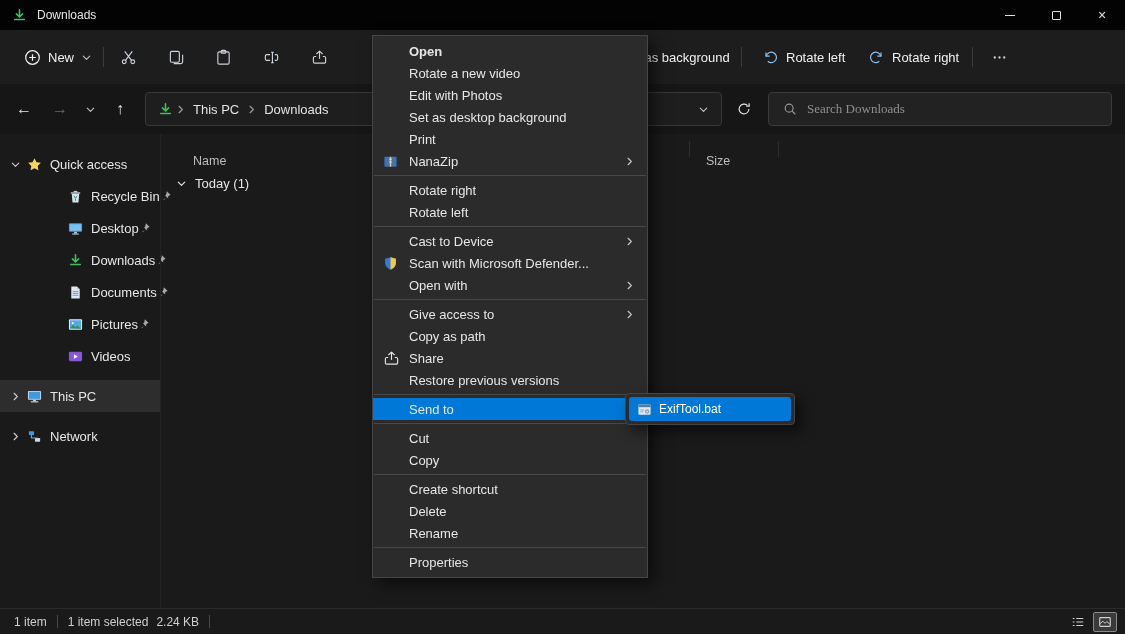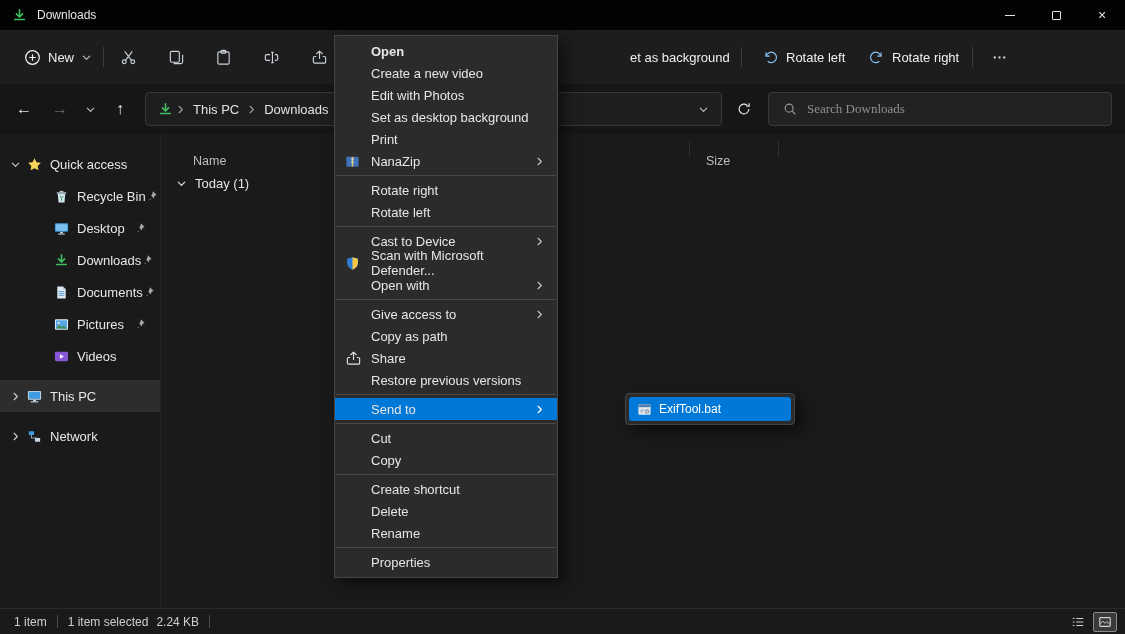--- a/index.html
+++ b/index.html
@@ -34,21 +34,21 @@
 .addr-chev{margin-left:auto;margin-right:12px;color:#bdbdbd}
 .searchbox{position:absolute;left:768px;top:8px;width:344px;height:34px;background:#222;border:1px solid #3a3a3a;border-radius:4px;display:flex;align-items:center;color:#9a9a9a}
 .search-ic{margin:0 10px 0 14px}
 .searchbox input{flex:1;background:transparent;border:0;outline:0;color:#e2e2e2;font-size:13px;font-family:Liberation Serif, serif}
 .searchbox input::placeholder{color:#8f8f8f}
 
 .sidebar{position:absolute;left:0;top:134px;width:160px;bottom:26px;padding-top:14px}
 .sb-item{height:32px;display:flex;align-items:center;font-size:13px;color:#e6e6e6;padding-left:8px;position:relative}
 .sb-item .expander{width:15px;display:inline-flex;color:#c8c8c8}
 .sb-item .sb-ic{margin-left:4px;margin-right:8px}
-.sb-item.lvl1{padding-left:50px}
+.sb-item.lvl1{padding-left:64px}
 .sb-item.selected{background:#2d2d2d}
 .sb-item.gap{margin-top:8px}
 .sb-label{white-space:nowrap}
 .pin{margin-left:auto;margin-right:14px}
 
 .main{position:absolute;left:160px;top:134px;right:0;bottom:26px;border-left:1px solid #242424}
 .col-hdr{position:absolute;top:12px;height:30px;display:flex;align-items:center;font-size:12.5px;color:#bdbdbd}
 .hdr-name{left:32px}
 .hdr-size{left:545px}
 .hdr-div{position:absolute;top:7px;width:1px;height:16px;background:#2e2e2e}
@@ -59,21 +59,21 @@
 .cell-size{position:absolute;left:537px;width:80px;height:24px;display:flex;align-items:center;justify-content:flex-end;padding-right:10px;font-size:13px;color:#fff;border-radius:2px}
 .file-row.sel .cell-name,.file-row.sel .cell-size{background:#4f4f4f}
 
 .statusbar{position:absolute;left:0;right:0;bottom:0;height:26px;background:#1a1a1a;border-top:1px solid #2b2b2b;display:flex;align-items:center;font-size:12px;color:#cfcfcf;padding-left:14px}
 .sb-div{width:1px;height:13px;background:#4a4a4a;margin:0 10px}
 .sb-gap{width:8px}
 .status-right{margin-left:auto;display:flex;gap:3px;margin-right:8px}
 .view-btn{width:24px;height:20px;display:flex;align-items:center;justify-content:center;color:#cfcfcf;border:1px solid transparent;border-radius:2px}
 .view-btn.active{background:#3a3a3a;border-color:#8a8a8a}
 
-.ctx-menu{position:absolute;left:334px;top:35px;width:224px;background:#2b2b2b;border:1px solid #454545;box-shadow:6px 6px 14px rgba(0,0,0,.55);padding:4px 0;z-index:50}
+.ctx-menu{position:absolute;left:372px;top:35px;width:276px;background:#2b2b2b;border:1px solid #454545;box-shadow:6px 6px 14px rgba(0,0,0,.55);padding:4px 0;z-index:50}
 .m-item{position:relative;height:22px;display:flex;align-items:center;padding:0 12px 0 36px;font-size:13px;color:#e6e6e6}
 .m-item.bold{font-weight:bold}
 .m-item.hl{background:#0078d7;color:#e5e5e5}
 .m-ic{position:absolute;left:10px}
 .m-arrow{margin-left:auto;color:#c2c2c2}
 .m-item.hl .m-arrow{color:#fff}
 .m-sep{height:1px;background:#484848;margin:3px 1px}
 
 .submenu{position:absolute;left:625px;top:393px;width:170px;background:#2b2b2b;border:1px solid #454545;border-radius:4px;box-shadow:6px 6px 14px rgba(0,0,0,.55);padding:3px;z-index:60}
 .sm-item{height:24px;display:flex;align-items:center;gap:7px;padding:0 8px;font-size:12px;color:#e6e6e6;border-radius:3px}
@@ -423,21 +423,21 @@
           </span>
         </div>
     </div>
   </div>
 
   <div class="ctx-menu" id="context-menu">
       <div class="m-item bold">
         <span class="m-label">Open</span>
       </div>
       <div class="m-item">
-        <span class="m-label">Create a new video</span>
+        <span class="m-label">Rotate a new video</span>
       </div>
       <div class="m-item">
         <span class="m-label">Edit with Photos</span>
       </div>
       <div class="m-item">
         <span class="m-label">Set as desktop background</span>
       </div>
       <div class="m-item">
         <span class="m-label">Print</span>
       </div>

